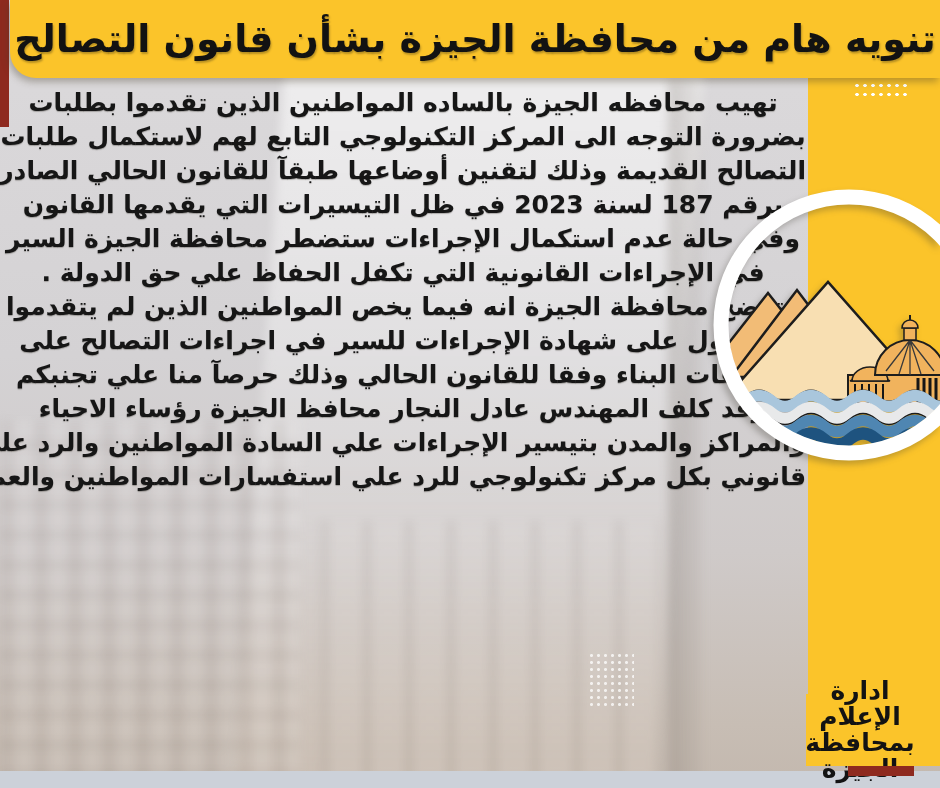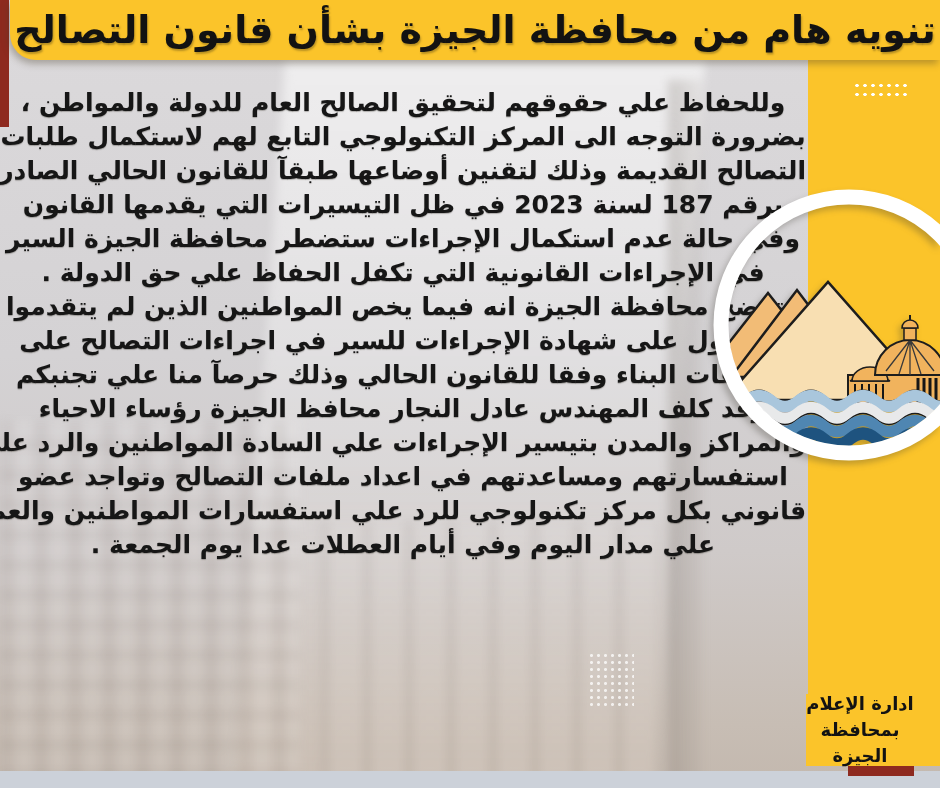--- a/index.html
+++ b/index.html
@@ -22,21 +22,21 @@
     background:linear-gradient(90deg,rgba(120,112,104,.28),rgba(160,150,140,.10));}
   .bldg-windows{position:absolute;left:0;top:420px;width:300px;height:360px;opacity:.5;
     background:
       repeating-linear-gradient(90deg,rgba(125,112,104,.18) 0 14px,rgba(255,255,255,.12) 14px 34px),
       repeating-linear-gradient(0deg,rgba(125,112,104,.14) 0 10px,rgba(255,255,255,.10) 10px 30px);}
   .bldg-windows2{position:absolute;left:320px;top:520px;width:340px;height:260px;opacity:.4;
     background:repeating-linear-gradient(90deg,rgba(110,100,92,.20) 0 10px,rgba(245,242,238,.14) 10px 42px);}
   
   .right-band{position:absolute;left:808px;top:0;width:132px;height:766px;
     background:var(--yellow);z-index:1;}
-  .title-band{position:absolute;left:10px;right:0;top:0;height:60px;z-index:4;
+  .title-band{position:absolute;left:10px;right:0;top:0;height:78px;z-index:4;
     background:var(--yellow);border-bottom-left-radius:26px;
     box-shadow:-2px 4px 7px rgba(70,60,40,.35);
     display:flex;align-items:center;justify-content:center;}
   .title-band h1{margin:0;font-size:38px;font-weight:bold;color:#121212;
     white-space:nowrap;letter-spacing:-1px;text-shadow:1px 2px 2px rgba(60,50,20,.35);}
   .red-corner{position:absolute;left:0;top:0;width:9px;height:127px;background:var(--red);z-index:1;}
   .red-bar{position:absolute;left:848px;top:766px;width:66px;height:10px;background:var(--red);z-index:3;}
   .bottom-strip{position:absolute;left:0;top:771px;width:940px;height:17px;background:var(--strip);z-index:2;}
   
   .dots-top{position:absolute;left:853px;top:81px;width:58px;height:18px;z-index:2;
@@ -47,21 +47,21 @@
   .emblem{position:absolute;left:700px;top:185px;z-index:5;
     filter:drop-shadow(-3px 4px 3px rgba(60,55,45,.30));}
   
   .body-text{position:absolute;left:0;top:86px;width:806px;z-index:3;
     text-align:center;direction:rtl;color:#161616;font-weight:bold;
     font-size:25px;line-height:34px;text-shadow:0 1px 1px rgba(40,35,25,.30);}
   .body-text .line{white-space:nowrap;}
   
   .badge{position:absolute;left:806px;top:694px;width:108px;height:72px;z-index:3;
     display:flex;flex-direction:column;align-items:center;justify-content:center;
-    color:#131313;font-weight:bold;font-size:18px;line-height:26px;text-align:center;
+    color:#131313;font-weight:bold;font-size:25px;line-height:26px;text-align:center;
     background:var(--yellow);}
   :root{--yellow:#FBC42A;--red:#8E2A1F;--strip:#CCD1D9;}
 </style>
 </head>
 <body>
 
 <div class="page">
 
   <div class="photo-bg">
     <div class="photo-blur">
@@ -75,34 +75,32 @@
   <div class="right-band"></div>
   <div class="red-corner"></div>
   <div class="dots-top"></div>
   <div class="dots-mid"></div>
 
   <div class="title-band">
     <h1>تنويه هام من محافظة الجيزة بشأن قانون التصالح</h1>
   </div>
 
   <div class="body-text">
-    <div class="line">وللحفاظ علي حقوقهم لتحقيق الصالح العام للدولة والمواطن ،</div>
+    <div class="line">تهيب محافظه الجيزة بالساده المواطنين الذين تقدموا بطلبات</div>
     <div class="line">بضرورة التوجه الى المركز التكنولوجي التابع لهم لاستكمال طلبات</div>
     <div class="line">التصالح القديمة وذلك لتقنين أوضاعها طبقآ للقانون الحالي الصادر</div>
     <div class="line">برقم 187 لسنة 2023 في ظل التيسيرات التي يقدمها القانون</div>
     <div class="line">وفي حالة عدم استكمال الإجراءات ستضطر محافظة الجيزة السير</div>
     <div class="line">في الإجراءات القانونية التي تكفل الحفاظ علي حق الدولة .</div>
     <div class="line">وتوضح محافظة الجيزة انه فيما يخص المواطنين الذين لم يتقدموا</div>
     <div class="line">للحصول على شهادة الإجراءات للسير في اجراءات التصالح على</div>
     <div class="line">مخالفات البناء وفقا للقانون الحالي وذلك حرصآ منا علي تجنبكم</div>
     <div class="line">وقد كلف المهندس عادل النجار محافظ الجيزة رؤساء الاحياء</div>
     <div class="line">والمراكز والمدن بتيسير الإجراءات علي السادة المواطنين والرد علي</div>
-    <div class="line">استفسارتهم ومساعدتهم في اعداد ملفات التصالح وتواجد عضو</div>
     <div class="line">قانوني بكل مركز تكنولوجي للرد علي استفسارات المواطنين والعمل</div>
-    <div class="line">علي مدار اليوم وفي أيام العطلات عدا يوم الجمعة .</div>
   </div>
 
   <svg class="emblem" width="240" height="290" viewBox="0 0 240 290">
     <defs>
       <clipPath id="innerDisc">
           <circle cx="149" cy="140" r="121"></circle>
         </clipPath>
     </defs>
     <g clip-path="url(#innerDisc)">
 

